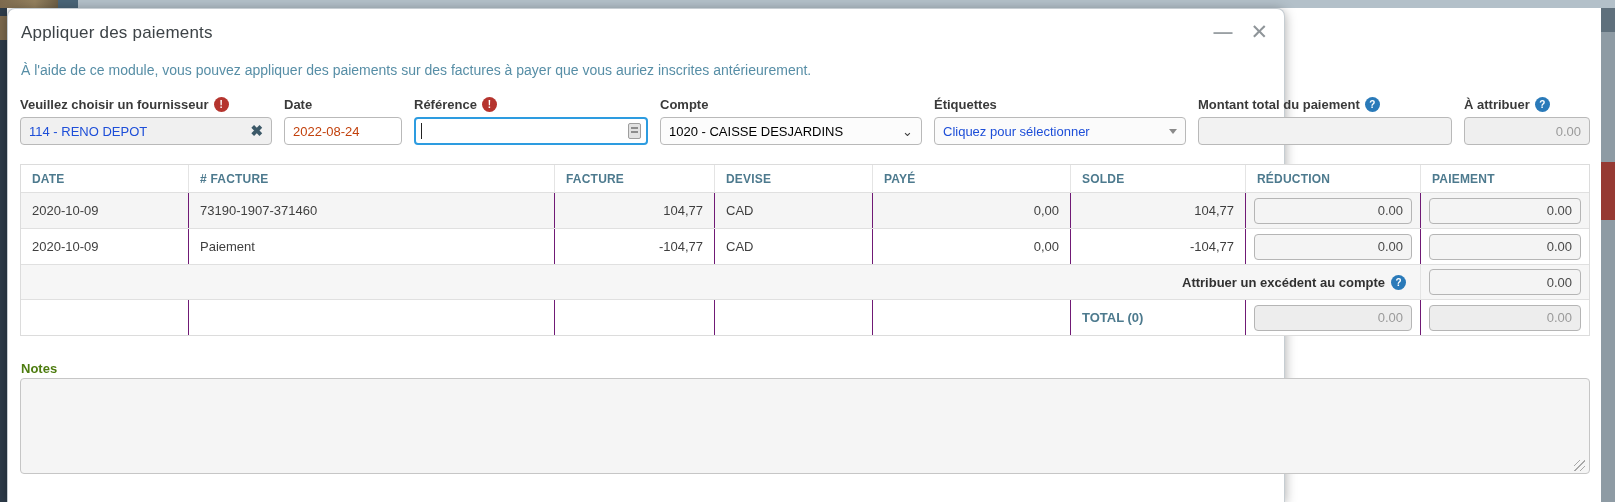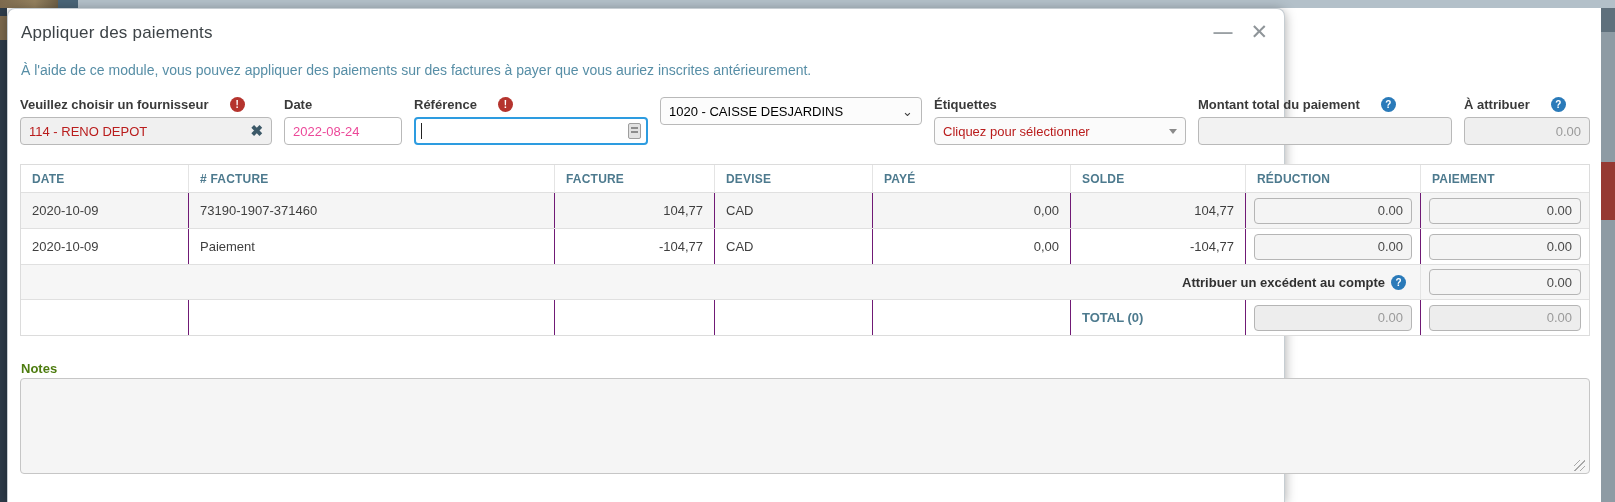--- a/index.html
+++ b/index.html
@@ -28,34 +28,34 @@
   .win-controls { position:absolute; right:16px; top:12px; display:flex; gap:18px; align-items:center; }
   .win-min { color:#9aa0a4; font-size:19px; font-weight:700; cursor:pointer; line-height:22px; }
   .win-close { color:#8f9599; font-size:21px; cursor:pointer; line-height:22px; }
 
   .modal-subtitle { position:absolute; left:13px; top:53px; font-size:14px; color:#578ea6; }
 
   
   .form-row { position:absolute; left:12px; top:88px; width:1570px; display:flex; gap:12px; }
   .field { display:flex; flex-direction:column; }
   .field-label { font-size:13px; font-weight:700; color:#3a3a3a; margin-bottom:5px;
-    display:flex; align-items:center; gap:21px; white-space:nowrap; }
+    display:flex; align-items:center; gap:5px; white-space:nowrap; }
   .w-fournisseur{width:252px}.w-date{width:118px}.w-reference{width:234px}
   .w-compte{width:262px}.w-etiquettes{width:252px}.w-montant{width:254px}.w-attribuer{width:126px}
 
   .inp { height:28px; border:1px solid #b9b9b9; border-radius:4px; background:#fff;
-    font-family:"Liberation Sans",sans-serif; font-size:13px; color:#ec4899; padding:0 8px; width:100%; }
+    font-family:"Liberation Sans",sans-serif; font-size:13px; color:#c2410c; padding:0 8px; width:100%; }
   .inp-gray { background:#efefef; color:#9a9a9a; }
   .inp-right { text-align:right; }
 
   .widget { position:relative; height:28px; border:1px solid #b9b9b9; border-radius:4px;
     display:flex; align-items:center; padding:0 8px; font-size:13px; background:#fff; }
   .widget.gray { background:#f0f0f0; }
   .widget .val { flex:1; white-space:nowrap; overflow:hidden; }
-  .val.muted { color:#b91c1c; }
+  .val.muted { color:#1d4ed8; }
   .clear-x { color:#3c5968; font-size:15px; font-weight:700; cursor:pointer; margin-left:6px; }
 
   .focus-input { border:2px solid #2d9ce0; border-radius:4px; height:28px; background:#fff;
     display:flex; align-items:center; padding:0 5px; }
   .caret-bar { width:1px; height:16px; background:#222; animation:blink 1.1s step-end infinite; }
   @keyframes blink { 50% { opacity:0; } }
   .autofill-ic { margin-left:auto; width:13px; height:16px; background:#e2e2e2;
     border:1px solid #9e9e9e; border-radius:2px; position:relative; }
   .autofill-ic::after { content:""; position:absolute; left:2px; top:3px; width:7px; height:2px;
     background:#8d8d8d; box-shadow:0 4px 0 #8d8d8d; }
@@ -152,20 +152,23 @@
         <span>Référence</span>
         <span class="ic-circle ic-red">!</span>
       </div>
       <div class="focus-input">
         <span class="caret-bar"></span>
         <span class="autofill-ic"></span>
       </div>
     </div>
 
     <div class="field w-compte">
+      <div class="field-label">
+        <span>Compte</span>
+      </div>
       <div class="widget" style="background:#fcfcfc;">
         <span class="val">1020 - CAISSE DESJARDINS</span>
         <span class="sel-chevron">⌄</span>
       </div>
     </div>
 
     <div class="field w-etiquettes">
       <div class="field-label">
         <span>Étiquettes</span>
       </div>

